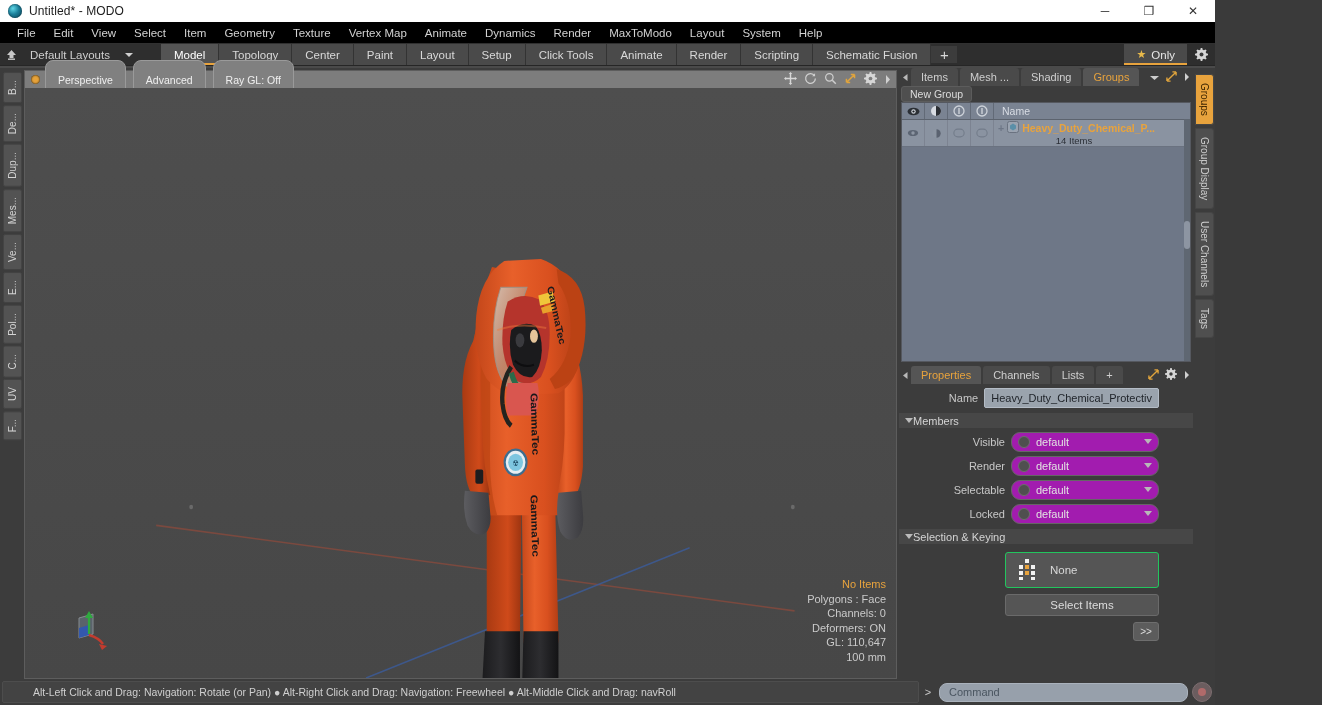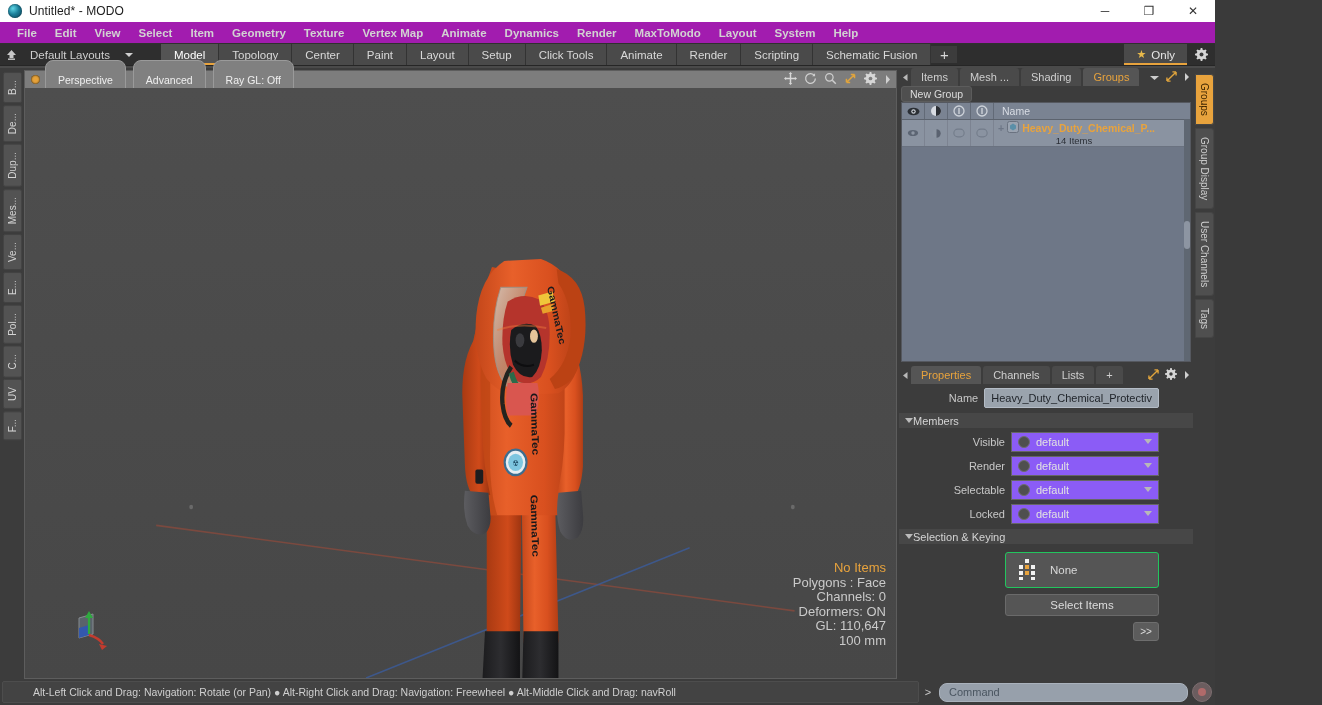--- a/index.html
+++ b/index.html
@@ -9,21 +9,21 @@
   
   .titlebar{height:22px;background:#ffffff;display:flex;align-items:center;position:relative;}
   .tb-logo{width:14px;height:14px;border-radius:50%;margin:0 7px 0 8px;
     background:radial-gradient(circle at 35% 32%, #5fd6e6 0%, #1b7f9a 45%, #0d4357 100%);
     box-shadow:inset 0 0 2px #062b38;flex:none;}
   .tb-title{font-size:12px;color:#202020;letter-spacing:.1px;}
   .tb-btns{position:absolute;right:0;top:0;height:22px;display:flex;}
   .tb-btn{width:44px;height:22px;display:flex;align-items:center;justify-content:center;color:#333;font-size:12px;}
 
   
-  .menubar{height:21px;background:#a21caf;display:flex;align-items:center;padding-left:8px;border-bottom:1px solid #303030;font-weight:bold;}
+  .menubar{height:21px;background:#000000;display:flex;align-items:center;padding-left:8px;border-bottom:1px solid #303030;}
   .menu-item{font-size:11.5px;color:#d2d2d2;padding:3px 9px;white-space:nowrap;}
 
   
   .layoutbar{height:21px;background:#2e2e2e;display:flex;align-items:center;border-bottom:1px solid #262626;position:relative;}
   .lb-icon{width:22px;height:21px;display:flex;align-items:center;justify-content:center;}
   .lb-label{font-size:11.5px;color:#cfcfcf;padding:0 8px;display:flex;align-items:center;gap:15px;}
   .caret-d{width:0;height:0;border-left:4px solid transparent;border-right:4px solid transparent;border-top:4px solid #cfcfcf;}
   .lt-tabs{display:flex;align-items:stretch;height:21px;margin-left:20px;}
   .lt-tab{font-size:11.5px;color:#d8d8d8;padding:0 13px;display:flex;align-items:center;background:#4a4a4a;border-right:1px solid #333;position:relative;}
   .lt-tab.active{background:#545454;color:#ffffff;}
@@ -51,21 +51,21 @@
   .vtab{writing-mode:vertical-rl;text-orientation:mixed;transform:rotate(180deg);background:#535353;color:#d4d4d4;font-size:10px;
     padding:7px 3px;margin-bottom:2px;border-radius:2px;border:1px solid #444;white-space:nowrap;overflow:hidden;}
 
   .vpwrap{flex:1;display:flex;flex-direction:column;background:#3c3c3c;padding:2px 2px 0 0;}
   .vpheader{height:17px;background:#7d7d7d;display:flex;align-items:center;position:relative;border:1px solid #5d5d5d;border-bottom:none;}
   .vp-dot{width:9px;height:9px;border-radius:50%;background:#e6a23a;margin:0 5px 0 6px;box-shadow:0 0 2px #000 inset;}
   .vp-pill{font-size:10.5px;color:#efefef;border:1px solid #9a9a9a;border-radius:8px;padding:13px 12px;margin-right:7px;background:#808080;}
   .vp-tools{position:absolute;right:4px;top:0;height:17px;display:flex;align-items:center;gap:7px;}
   .viewport{flex:1;position:relative;background:#4b4b4b;border:1px solid #5d5d5d;border-top:none;overflow:hidden;}
 
-  .stats{position:absolute;right:10px;bottom:30px;text-align:right;font-size:13px;color:#cacaca;line-height:14.5px;}
+  .stats{position:absolute;right:10px;bottom:14px;text-align:right;font-size:11px;color:#cacaca;line-height:14.5px;}
   .stats .hl{color:#e8a33d;}
   .axisgz{position:absolute;left:38px;bottom:22px;width:52px;height:52px;}
 
   
   .rightpanel{width:294px;background:#3c3c3c;display:flex;flex-direction:column;}
   .rp-tabrow{height:18px;display:flex;align-items:stretch;background:#3c3c3c;position:relative;}
   .rp-arrow{width:12px;display:flex;align-items:center;justify-content:center;}
   .rp-tab{font-size:11px;color:#cfcfcf;padding:0 10px;display:flex;align-items:center;background:#4a4a4a;margin-right:2px;border-radius:3px 3px 0 0;}
   .rp-tab.active{background:#555;color:#e8a33d;}
   .rp-tabright{position:absolute;right:2px;top:0;height:18px;display:flex;align-items:center;gap:6px;}
@@ -82,21 +82,21 @@
   .lp-rowname .t1{font-size:10.5px;color:#e8a33d;font-weight:bold;display:flex;align-items:center;gap:3px;}
   .lp-rowname .t2{font-size:9.5px;color:#2b2f36;text-align:center;margin-right:40px;}
   .lp-body{flex:1;background:#6e7787;}
   .lp-scroll{position:absolute;right:0;top:16px;width:6px;bottom:0;background:#5f6772;}
   .lp-thumb{position:absolute;right:0;top:118px;width:6px;height:28px;background:#8d95a2;border-radius:3px;}
 
   .prop-tabrow{height:18px;display:flex;align-items:stretch;margin-top:4px;position:relative;}
   .props{flex:1;background:#3c3c3c;position:relative;overflow:hidden;}
   .prow{display:flex;align-items:center;height:21px;margin-top:3px;}
   .plabel{width:106px;text-align:right;font-size:11px;color:#c8c8c8;padding-right:6px;}
-  .pfield{flex:1;margin-right:34px;height:18px;background:#8b5cf6;border:1px solid #666;border-radius:0;display:flex;align-items:center;
+  .pfield{flex:1;margin-right:34px;height:18px;background:#a21caf;border:1px solid #666;border-radius:9px;display:flex;align-items:center;
     font-size:11px;color:#e2e2e2;padding:0 6px;position:relative;}
   .pfield.name{background:#9aa3ad;color:#1e2228;border-color:#b4bcc6;border-radius:2px;}
   .pdot{width:10px;height:10px;border-radius:50%;border:1px solid #6e6e6e;background:#4f4f4f;margin-right:6px;flex:none;}
   .pcaret{position:absolute;right:6px;width:0;height:0;border-left:4px solid transparent;border-right:4px solid transparent;border-top:5px solid #b8b8b8;}
   .sectionbar{height:15px;background:#474747;display:flex;align-items:center;font-size:11px;color:#d4d4d4;padding-left:6px;gap:0;margin-top:5px;}
   .tri{width:0;height:0;border-left:4px solid transparent;border-right:4px solid transparent;border-top:5px solid #bbb;}
   .selbox{margin:8px 34px 0 106px;height:34px;background:#555;border:1px solid #22c55e;border-radius:3px;display:flex;align-items:center;gap:10px;padding-left:10px;font-size:11.5px;color:#d8d8d8;}
   .selitems{margin:6px 34px 0 106px;height:20px;background:#555;border:1px solid #6a6a6a;border-radius:3px;display:flex;align-items:center;justify-content:center;font-size:11.5px;color:#dcdcdc;}
   .gtgt{margin:6px 34px 0 0;display:flex;justify-content:flex-end;}
   .gtgtbtn{width:24px;height:17px;background:#5c5c5c;border:1px solid #6e6e6e;border-radius:3px;display:flex;align-items:center;justify-content:center;font-size:10px;color:#ddd;}

